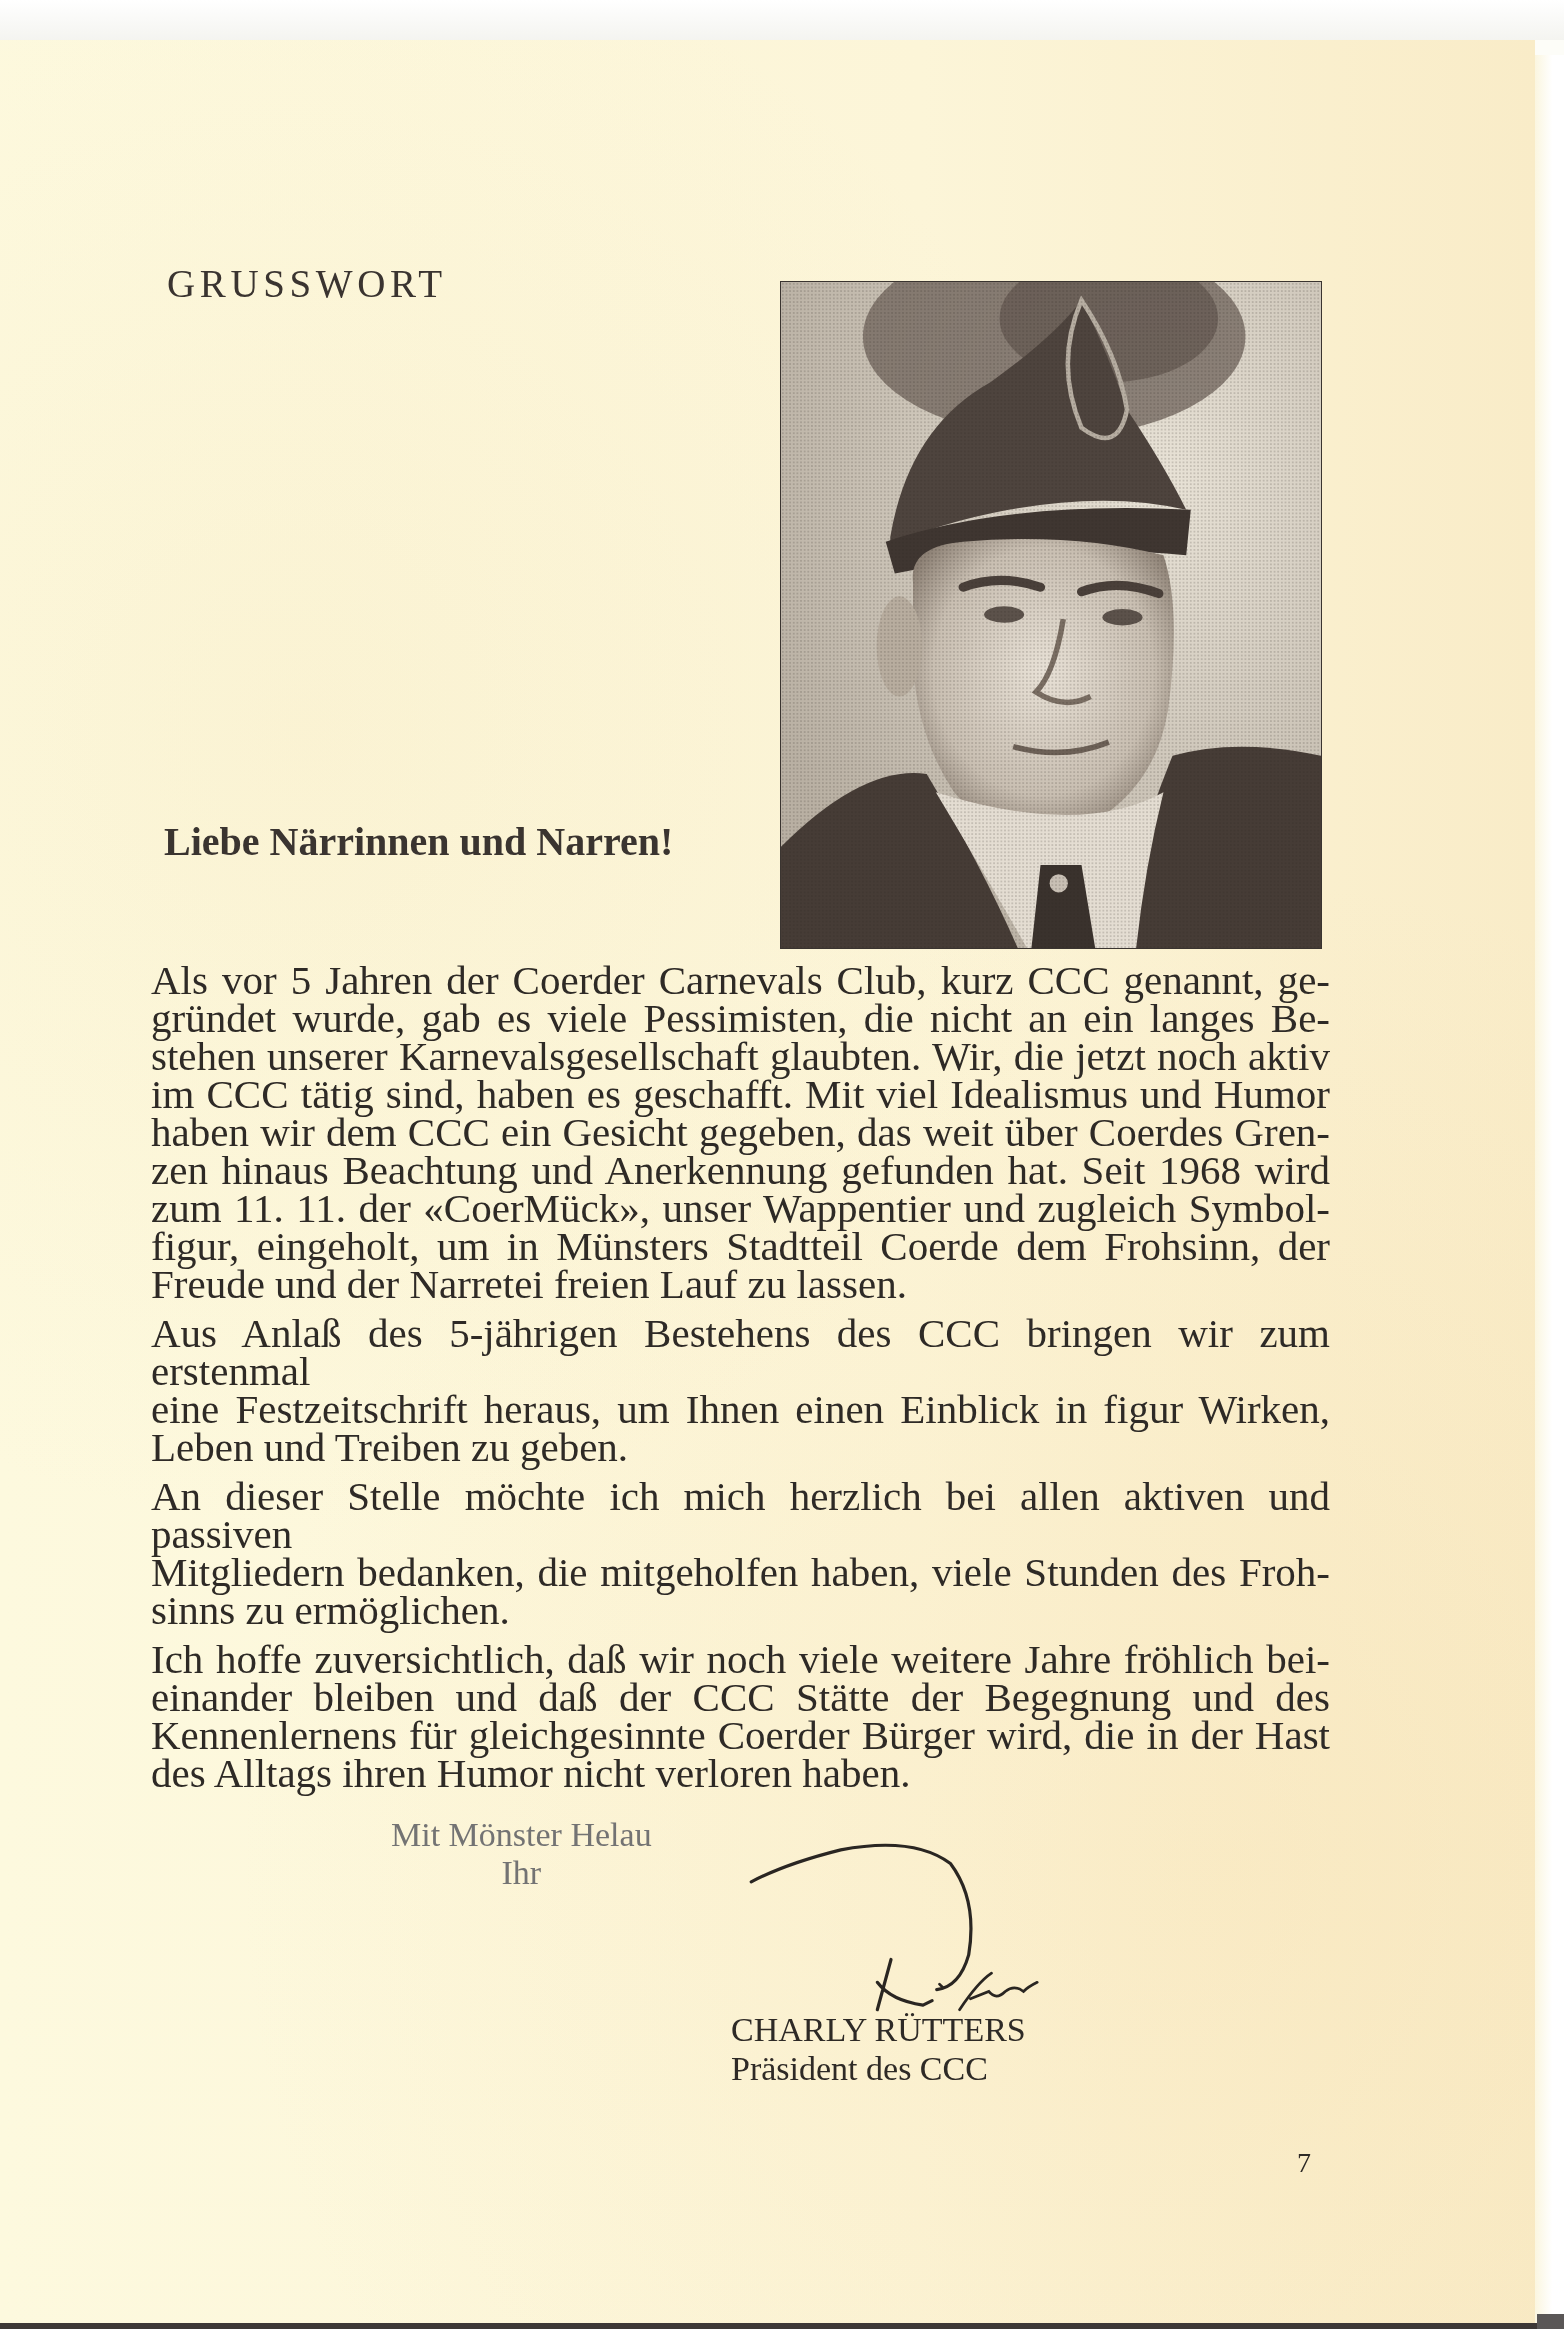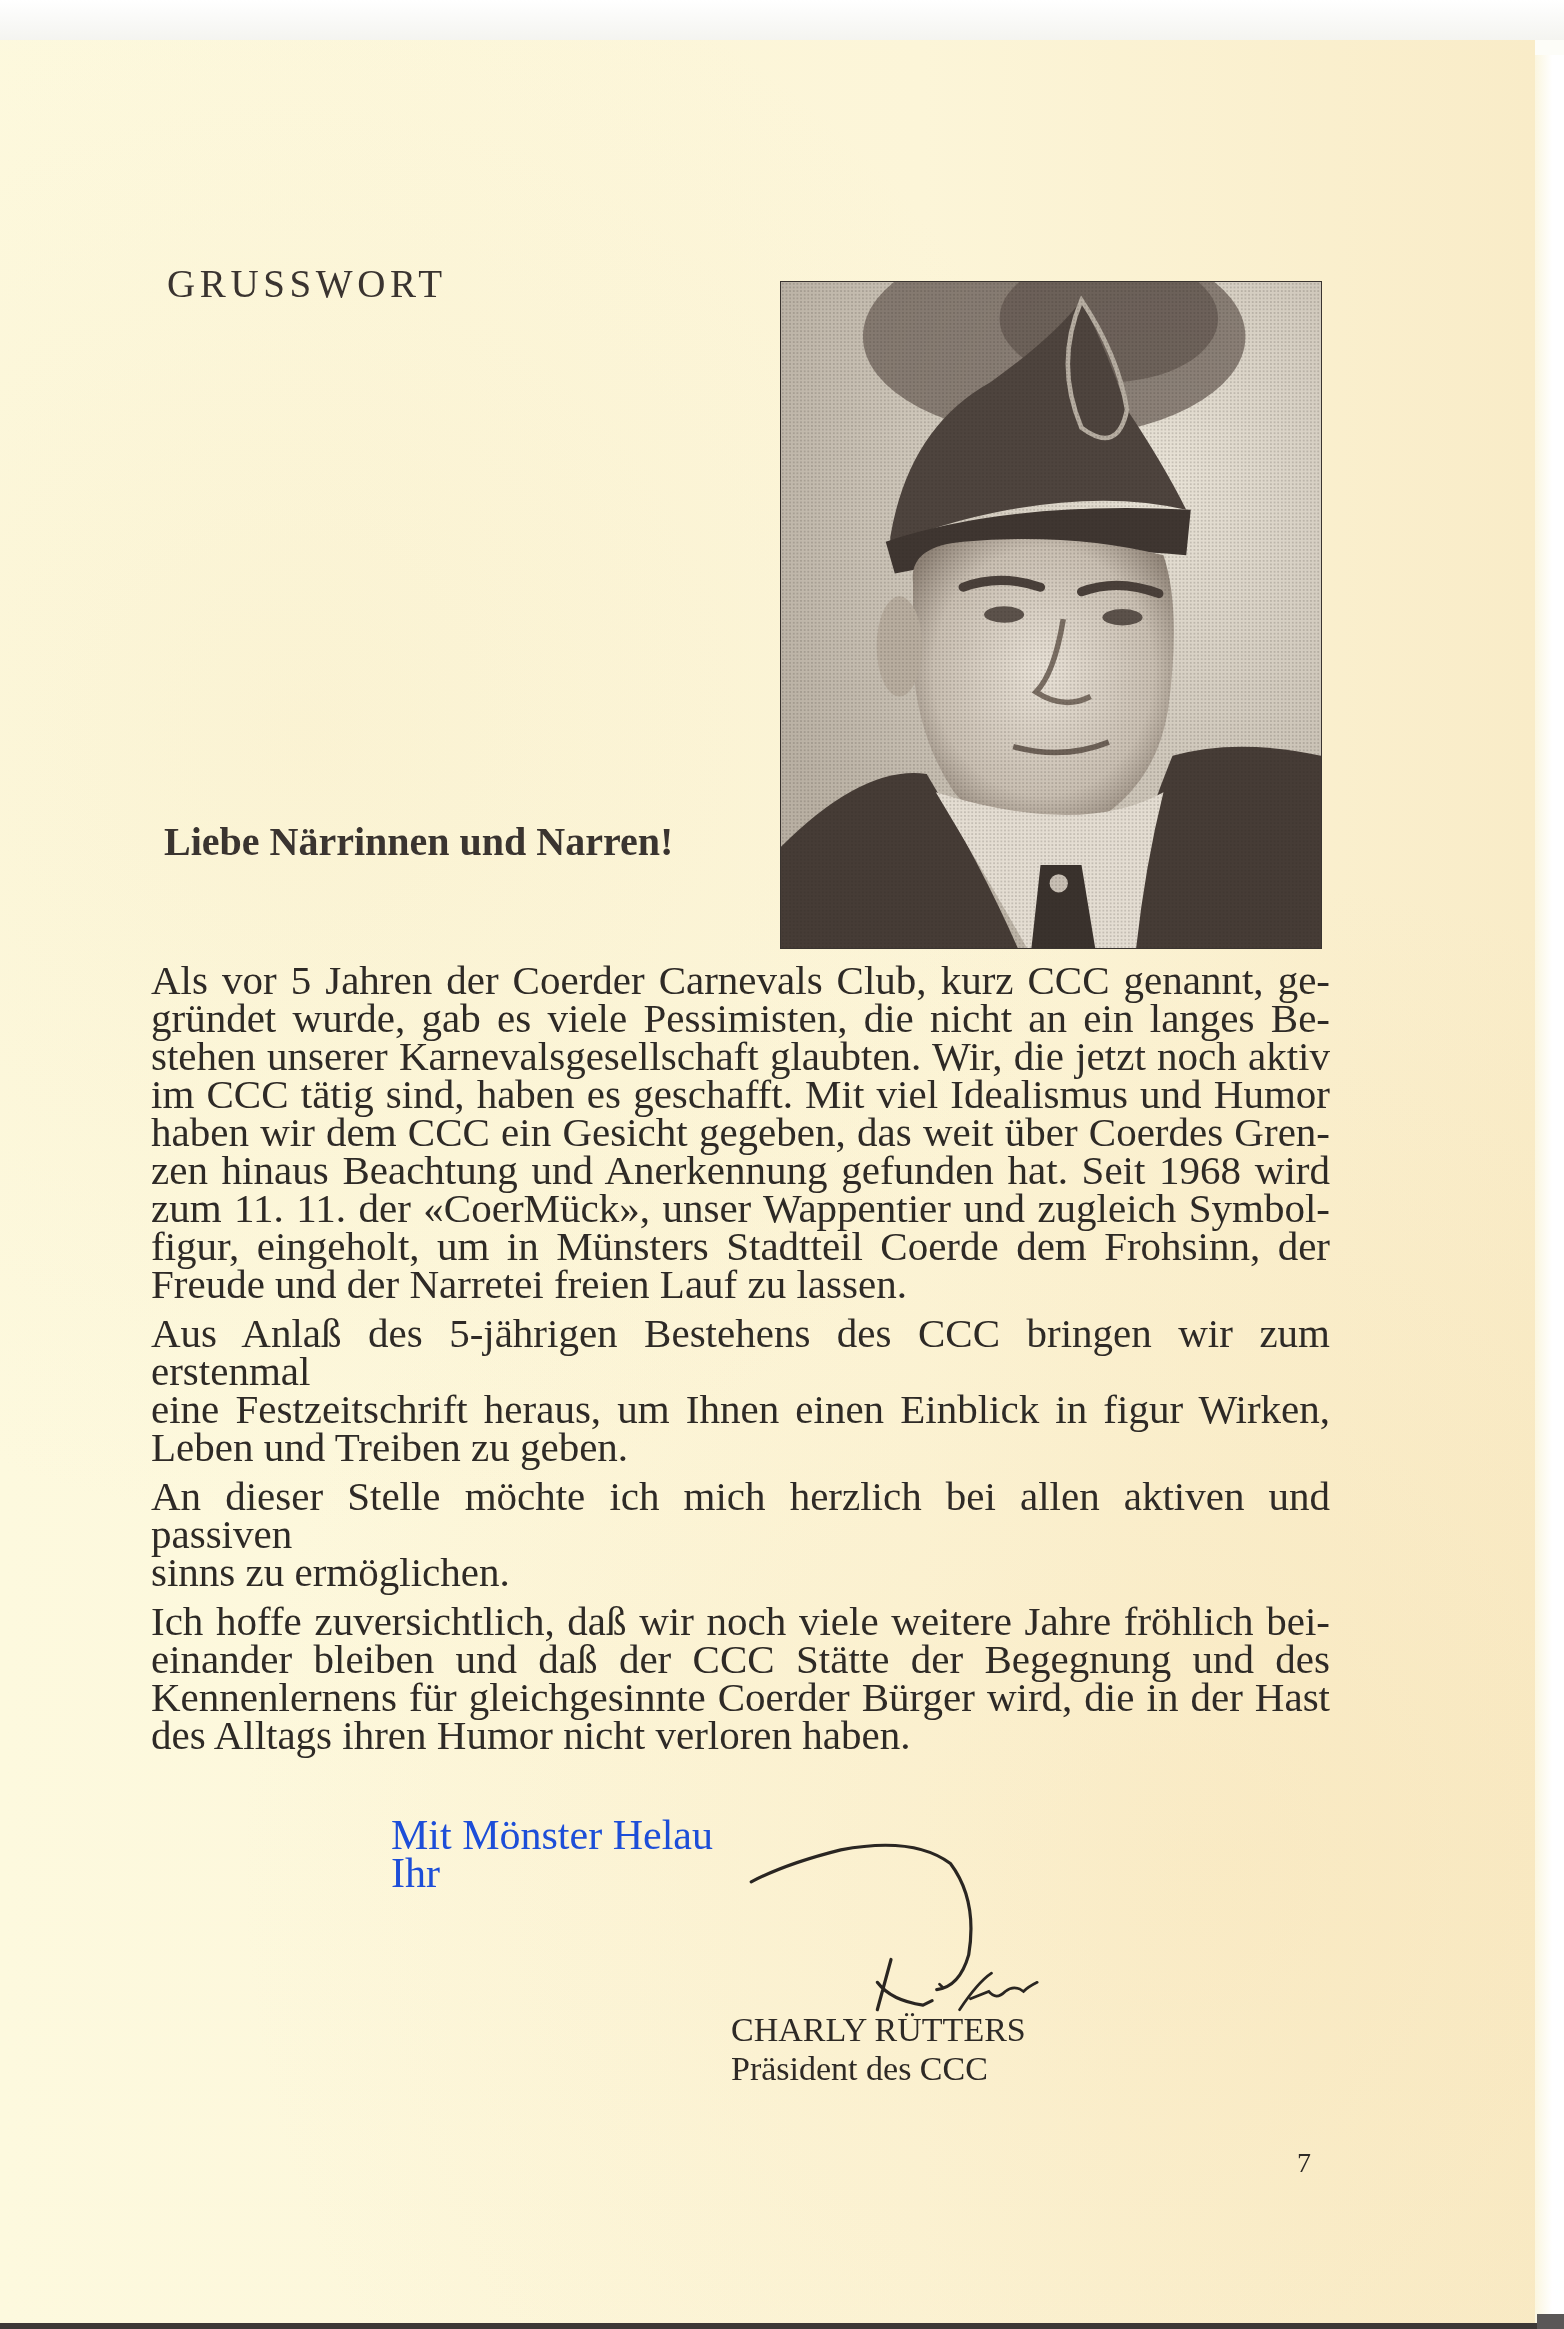--- a/index.html
+++ b/index.html
@@ -61,21 +61,21 @@
     font-size: 41px; line-height: 38px;
     text-align: justify; hyphens: manual;
     color: #2e2a26;
   }
   .body-text p { margin: 0 0 11px 0; }
   .body-text .line { display: block; text-align: justify; text-align-last: justify; }
   .body-text .line.last { text-align-last: left; }
 
   .closing {
     position: absolute; left: 391px; top: 1816px;
-    font-size: 42px; line-height: 38px; color: #1d4ed8;
+    font-size: 34px; line-height: 38px; color: #737373; text-align: center;
   }
   .closing div { white-space: nowrap; }
 
   .signature {
     position: absolute; left: 731px; top: 1827px; width: 384px; height: 201px;
   }
   .signer {
     position: absolute; left: 731px; top: 2010px;
     font-size: 34px; line-height: 39px; color: #2e2a26;
   }
@@ -161,20 +161,21 @@
     <span class="line">figur, eingeholt, um in Münsters Stadtteil Coerde dem Frohsinn, der</span>
     <span class="line last">Freude und der Narretei freien Lauf zu lassen.</span>
   </p>
   <p>
     <span class="line">Aus Anlaß des 5-jährigen Bestehens des CCC bringen wir zum erstenmal</span>
     <span class="line">eine Festzeitschrift heraus, um Ihnen einen Einblick in figur Wirken,</span>
     <span class="line last">Leben und Treiben zu geben.</span>
   </p>
   <p>
     <span class="line">An dieser Stelle möchte ich mich herzlich bei allen aktiven und passiven</span>
+    <span class="line">Mitgliedern bedanken, die mitgeholfen haben, viele Stunden des Froh-</span>
     <span class="line last">sinns zu ermöglichen.</span>
   </p>
   <p>
     <span class="line">Ich hoffe zuversichtlich, daß wir noch viele weitere Jahre fröhlich bei-</span>
     <span class="line">einander bleiben und daß der CCC Stätte der Begegnung und des</span>
     <span class="line">Kennenlernens für gleichgesinnte Coerder Bürger wird, die in der Hast</span>
     <span class="line last">des Alltags ihren Humor nicht verloren haben.</span>
   </p>
 </div>
 

